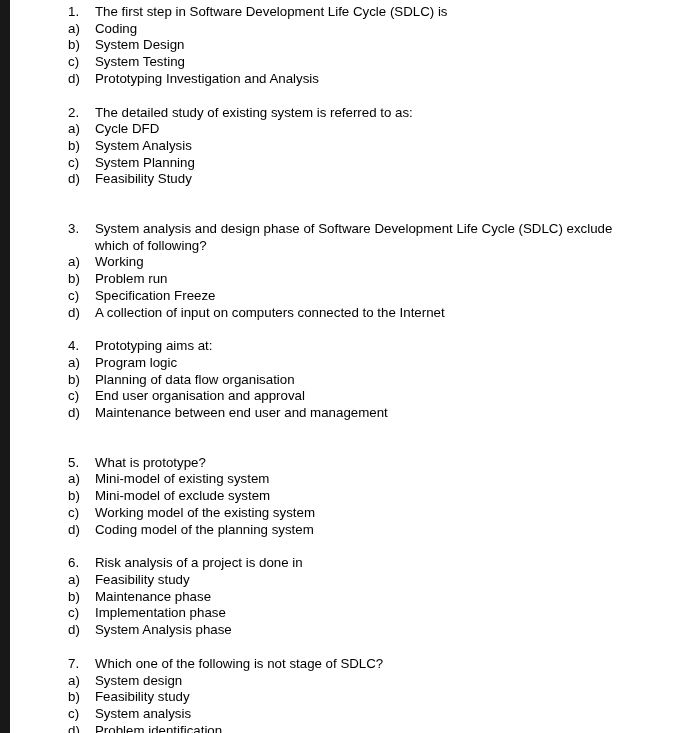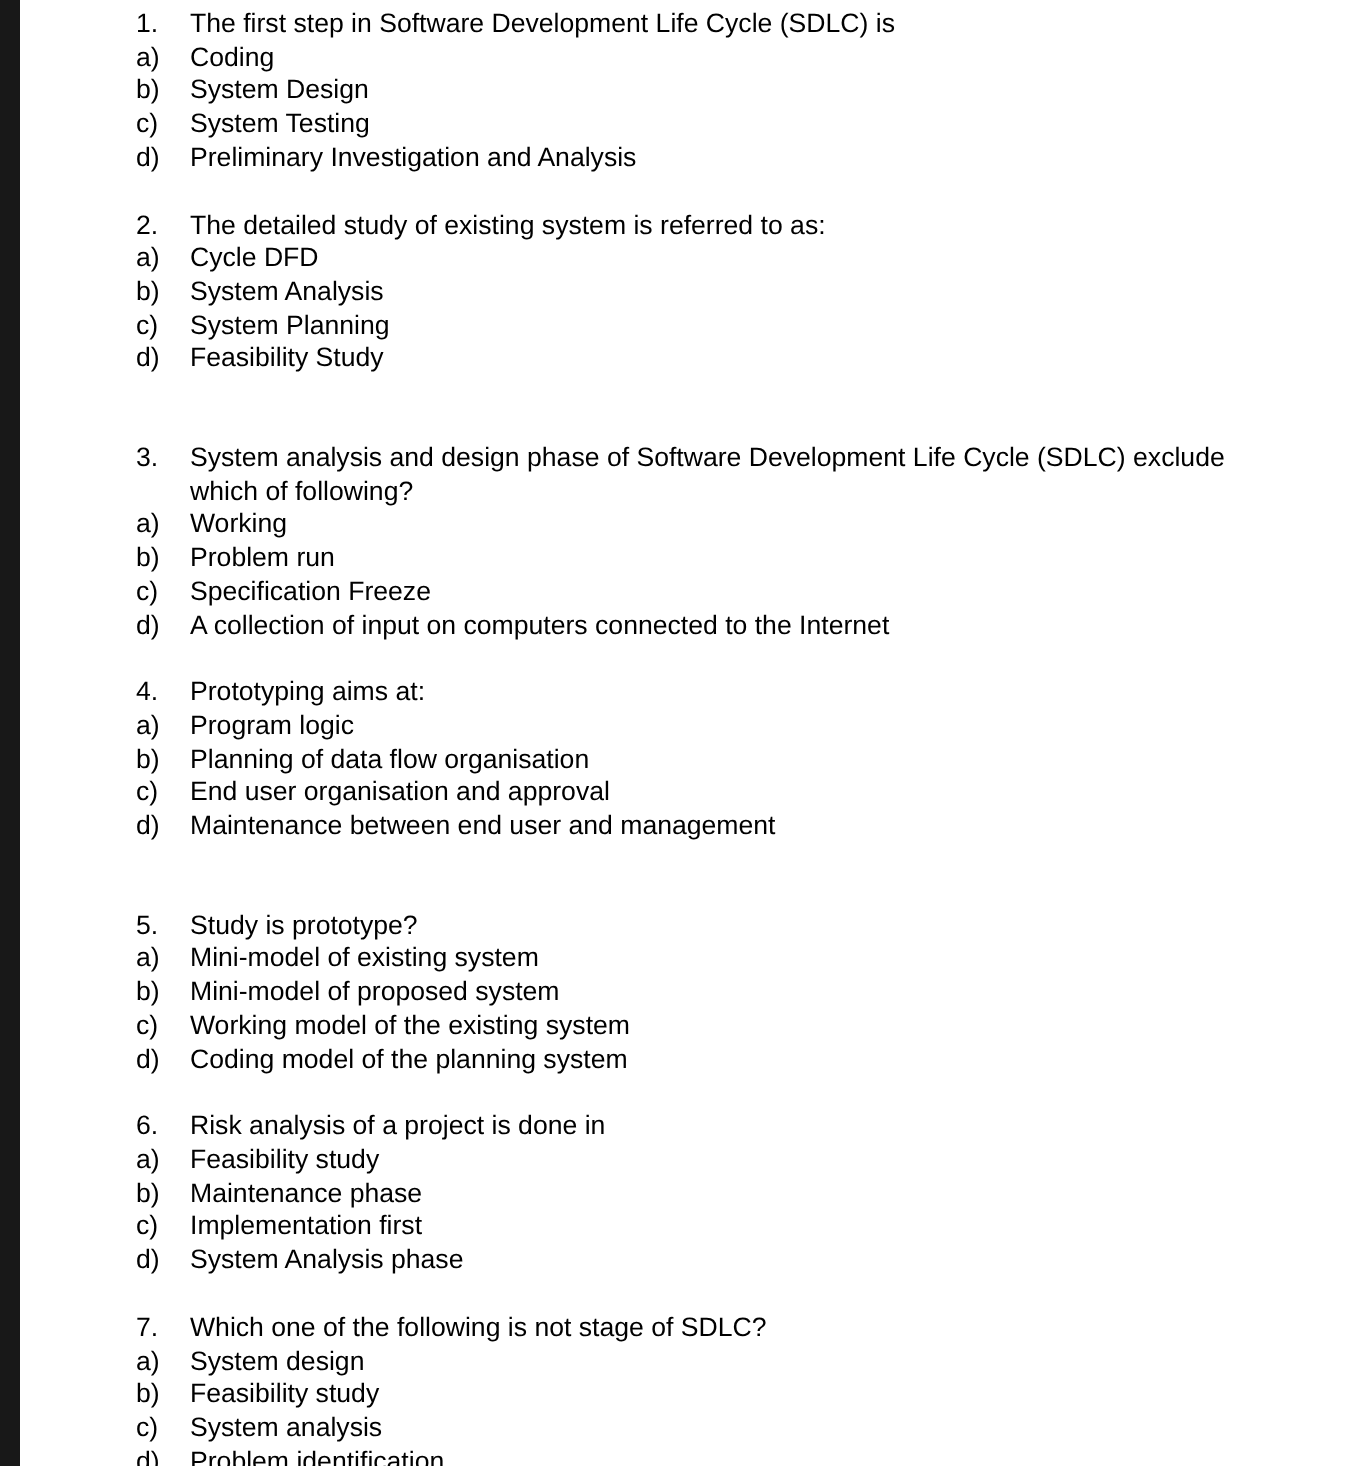--- a/index.html
+++ b/index.html
@@ -60,21 +60,21 @@
       <div class="row">
         <span class="lbl">b)</span>
         <span class="txt">System Design</span>
       </div>
       <div class="row">
         <span class="lbl">c)</span>
         <span class="txt">System Testing</span>
       </div>
       <div class="row">
         <span class="lbl">d)</span>
-        <span class="txt">Preliminary Investigation and Analysis</span>
+        <span class="txt">Prototyping Investigation and Analysis</span>
       </div>
     </div>
 
     <div class="q gap-lg">
       <div class="row">
         <span class="lbl">2.</span>
         <span class="txt">The detailed study of existing system is referred to as:</span>
       </div>
       <div class="row">
         <span class="lbl">a)</span>
@@ -136,29 +136,29 @@
       </div>
       <div class="row">
         <span class="lbl">d)</span>
         <span class="txt">Maintenance between end user and management</span>
       </div>
     </div>
 
     <div class="q">
       <div class="row">
         <span class="lbl">5.</span>
-        <span class="txt">Study is prototype?</span>
+        <span class="txt">What is prototype?</span>
       </div>
       <div class="row">
         <span class="lbl">a)</span>
         <span class="txt">Mini-model of existing system</span>
       </div>
       <div class="row">
         <span class="lbl">b)</span>
-        <span class="txt">Mini-model of proposed system</span>
+        <span class="txt">Mini-model of exclude system</span>
       </div>
       <div class="row">
         <span class="lbl">c)</span>
         <span class="txt">Working model of the existing system</span>
       </div>
       <div class="row">
         <span class="lbl">d)</span>
         <span class="txt">Coding model of the planning system</span>
       </div>
     </div>
@@ -171,21 +171,21 @@
       <div class="row">
         <span class="lbl">a)</span>
         <span class="txt">Feasibility study</span>
       </div>
       <div class="row">
         <span class="lbl">b)</span>
         <span class="txt">Maintenance phase</span>
       </div>
       <div class="row">
         <span class="lbl">c)</span>
-        <span class="txt">Implementation first</span>
+        <span class="txt">Implementation phase</span>
       </div>
       <div class="row">
         <span class="lbl">d)</span>
         <span class="txt">System Analysis phase</span>
       </div>
     </div>
 
     <div class="q">
       <div class="row">
         <span class="lbl">7.</span>

